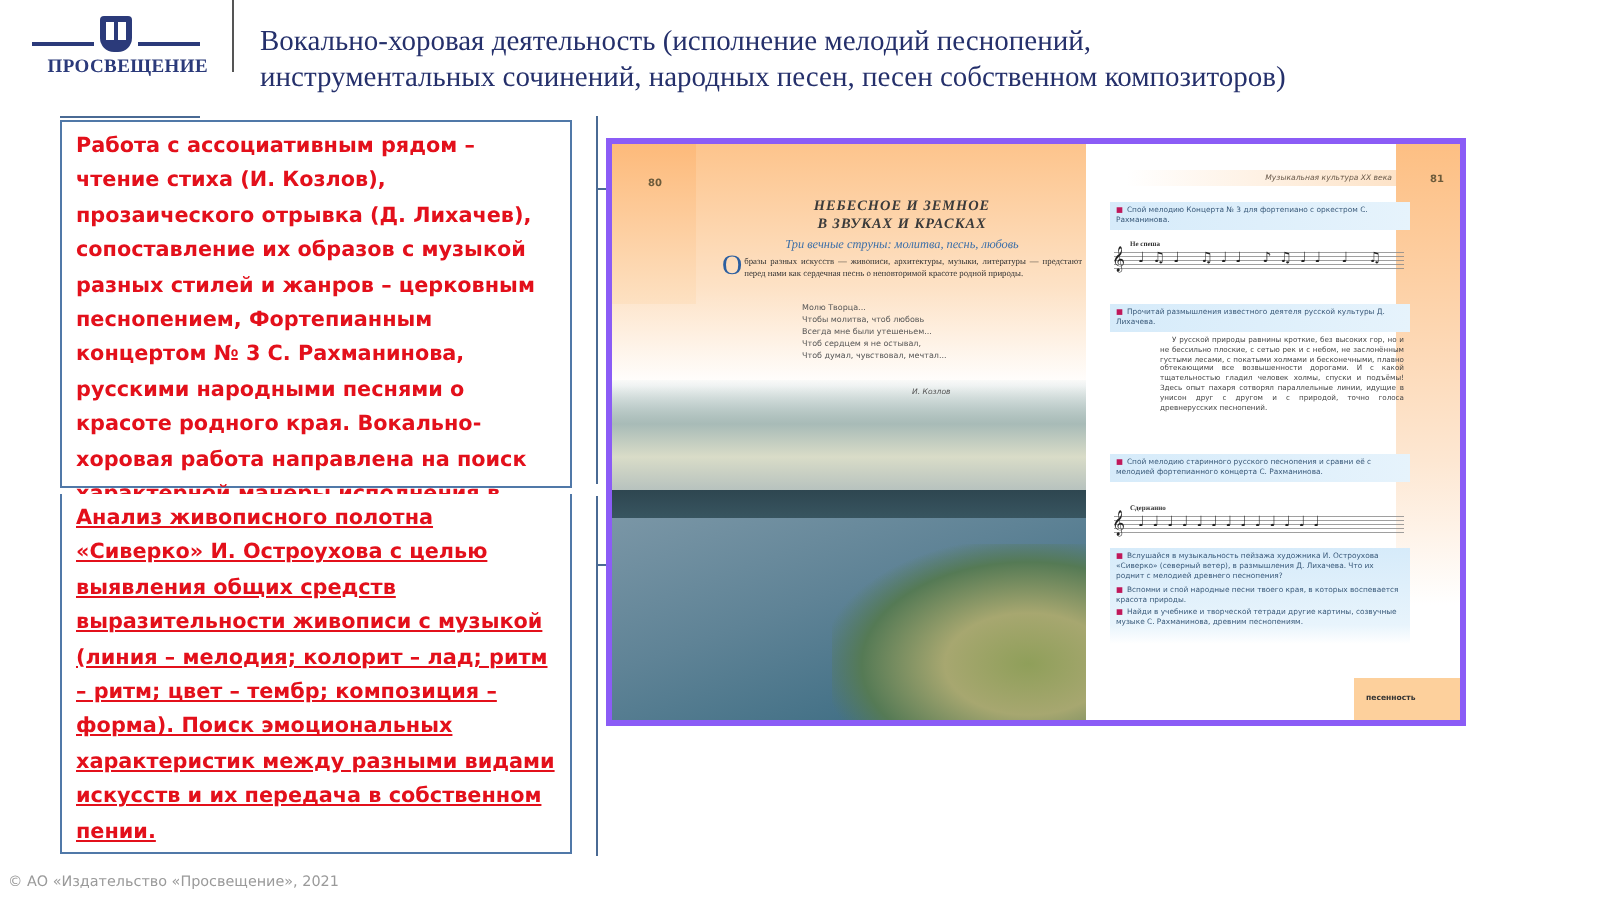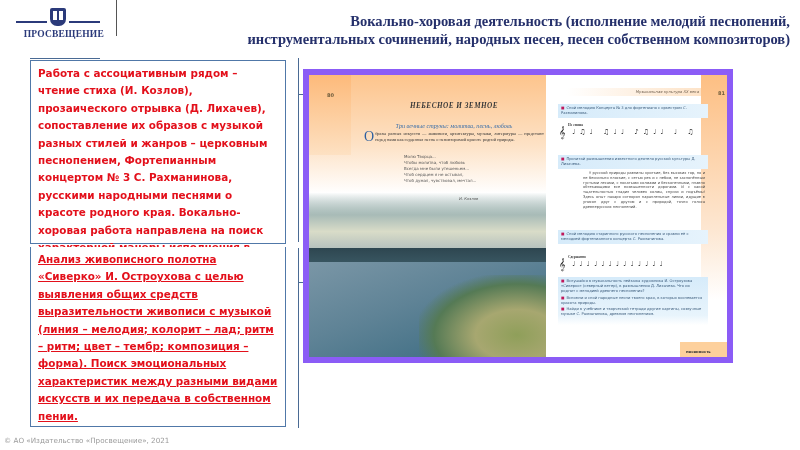--- a/index.html
+++ b/index.html
@@ -12,39 +12,39 @@
     background: #2b3a7a; border-radius: 2px 2px 7px 7px; }
   .logo-emblem::before { content: ""; position: absolute; left: 3px; top: 3px; width: 4px; height: 9px; background:#fff; }
   .logo-emblem::after { content: ""; position: absolute; left: 9px; top: 3px; width: 4px; height: 9px; background:#fff; }
   .logo-line-l { position: absolute; left: 4px; top: 15px; width: 31px; height: 2px; background:#2b3a7a; }
   .logo-line-r { position: absolute; left: 57px; top: 15px; width: 31px; height: 2px; background:#2b3a7a; }
   .logo-text { position: absolute; left: 0; top: 23px; width: 92px; text-align: right;
     font-family: "Liberation Serif", serif; font-weight: bold; font-size: 9.5px; color: #2b3a7a; letter-spacing: 0.2px; }
   .logo-divider { position: absolute; left: 116px; top: 0; width: 1px; height: 36px; background: #555; }
 
   
-  .title { position: absolute; left: 130px; top: 12px; width: 660px; text-align: right;
-    font-family: "Liberation Serif", serif; font-weight: bold; font-size: 14.5px; line-height: 18px; color: #25306b; }
+  .title { position: absolute; left: 130px; top: 12px; width: 660px; text-align: left;
+    font-family: "Liberation Serif", serif; font-weight: normal; font-size: 14.5px; line-height: 18px; color: #25306b; }
   .title-underline { position: absolute; left: 30px; top: 58px; width: 70px; height: 1px; background:#4a6a94; }
 
   
   .box { position: absolute; border: 1px solid #5078a8; background:#fff;
     font-family: "DejaVu Sans", sans-serif; font-weight: bold; color: #e3101b;
     font-size: 10.4px; line-height: 17.4px; padding: 4px 6px 0 7px; }
   .box-1 { left: 30px; top: 60px; width: 256px; height: 184px; }
   .box-2 { left: 30px; top: 247px; width: 256px; height: 180px; border-top: none; text-decoration: underline; }
 
   
   .bracket { position: absolute; left: 298px; top: 58px; width: 1px; height: 370px; background:#4a6a94; }
   .bracket-gap { position: absolute; left: 297px; top: 242px; width: 3px; height: 6px; background:#fff; }
   .tick-1 { position: absolute; left: 298px; top: 94px; width: 5px; height: 1px; background:#4a6a94; }
   .tick-2 { position: absolute; left: 298px; top: 282px; width: 5px; height: 1px; background:#4a6a94; }
 
   
-  .spread { position: absolute; left: 303px; top: 69px; width: 430px; height: 294px; border: 6px solid #8b5cf6; overflow: hidden; background:#fff; }
+  .spread { position: absolute; left: 303px; top: 69px; width: 430px; height: 294px; border: 3px solid #8b5cf6; overflow: hidden; background:#fff; }
   .page-left { position: absolute; left: 0; top: 0; width: 237px; height: 100%;
     background: linear-gradient(180deg, #fdc48c 0%, #fde2c6 25%, #ffffff 42%, #d3dfe0 48%, #9fb7bb 55%, #546e78 66%, #3a5a68 70%, #71939b 78%, #4e7b8c 88%, #3e6c7c 100%); }
   .page-left-orange { position: absolute; left: 0; top: 0; width: 42px; height: 80px; background: linear-gradient(180deg,#fdb877,#fde0c0); opacity: 0.85; }
   .landscape-sky { position: absolute; left: 0; top: 118px; width: 237px; height: 55px;
     background: linear-gradient(180deg, rgba(230,236,236,0.2), #a8bbb7 40%, #d9dcc8 70%, #b7c2be 100%); }
   .landscape-forest { position: absolute; left: 0; top: 173px; width: 237px; height: 14px; background: linear-gradient(180deg,#2e4650,#385560); }
   .landscape-water { position: absolute; left: 0; top: 187px; width: 237px; height: 107px;
     background: linear-gradient(160deg, #7a96a6 0%, #5f8396 40%, #3f6e84 80%, #36697c 100%); }
   .landscape-bank { position: absolute; left: 110px; top: 200px; width: 140px; height: 100px;
     background: radial-gradient(ellipse at 70% 60%, #8f9f5a 0%, #a7a770 30%, #557a55 60%, rgba(60,110,90,0) 75%); }
@@ -121,20 +121,21 @@
   <div class="page-left">
     <div class="page-left-orange"></div>
     <div class="landscape-sky"></div>
     <div class="landscape-forest"></div>
     <div class="landscape-water"></div>
     <div class="landscape-bank"></div>
 
     <div class="pg-num-l">80</div>
     <div class="lp-head">
       <div>НЕБЕСНОЕ И ЗЕМНОЕ</div>
+      <div>В ЗВУКАХ И КРАСКАХ</div>
     </div>
     <div class="lp-sub">Три вечные струны: молитва, песнь, любовь</div>
     <div class="lp-para">
       <span class="lp-dropcap">О</span>
       <span>бразы разных искусств — живописи, архитектуры, музыки, литературы — предстают перед нами как сердечная песнь о неповторимой красоте родной природы.</span>
     </div>
     <div class="lp-poem">
       <div>Молю Творца...</div>
       <div>Чтобы молитва, чтоб любовь</div>
       <div>Всегда мне были утешеньем...</div>

